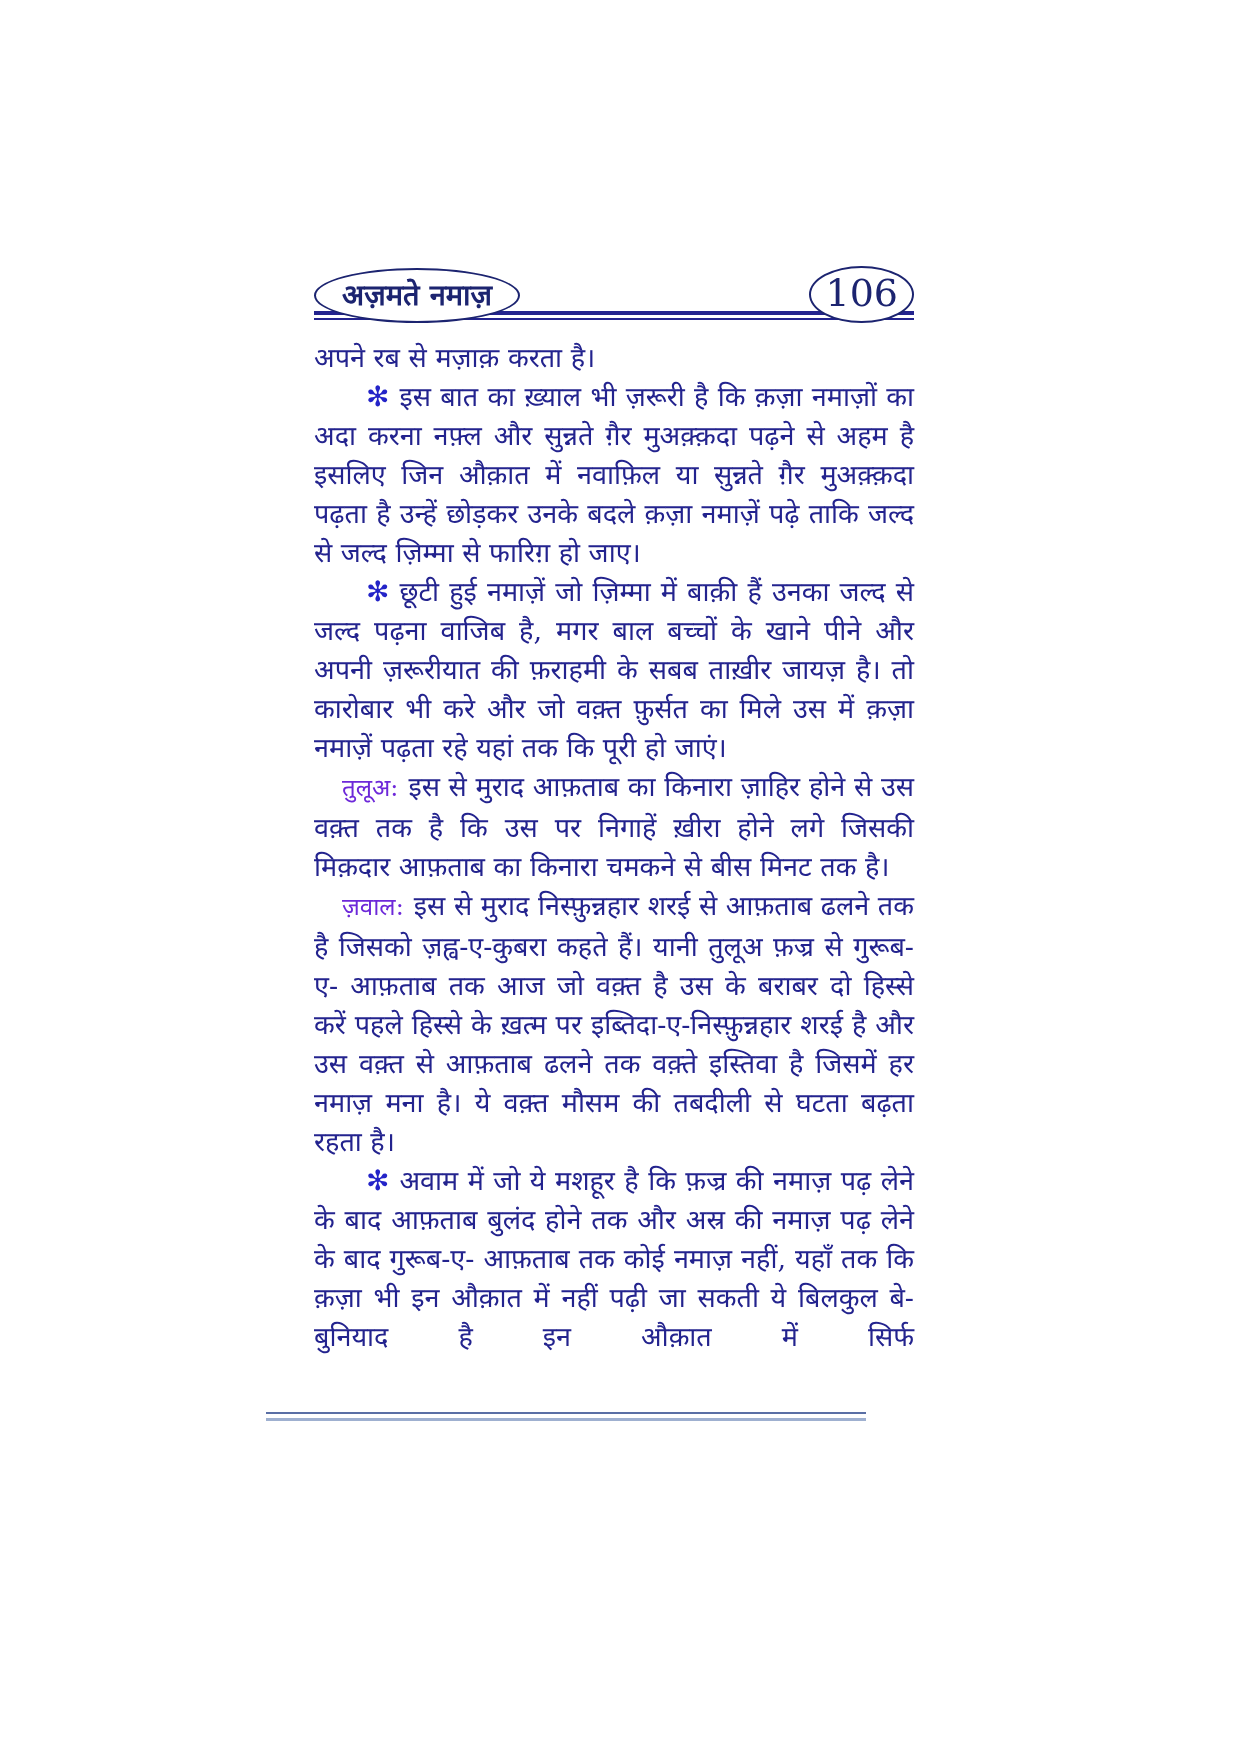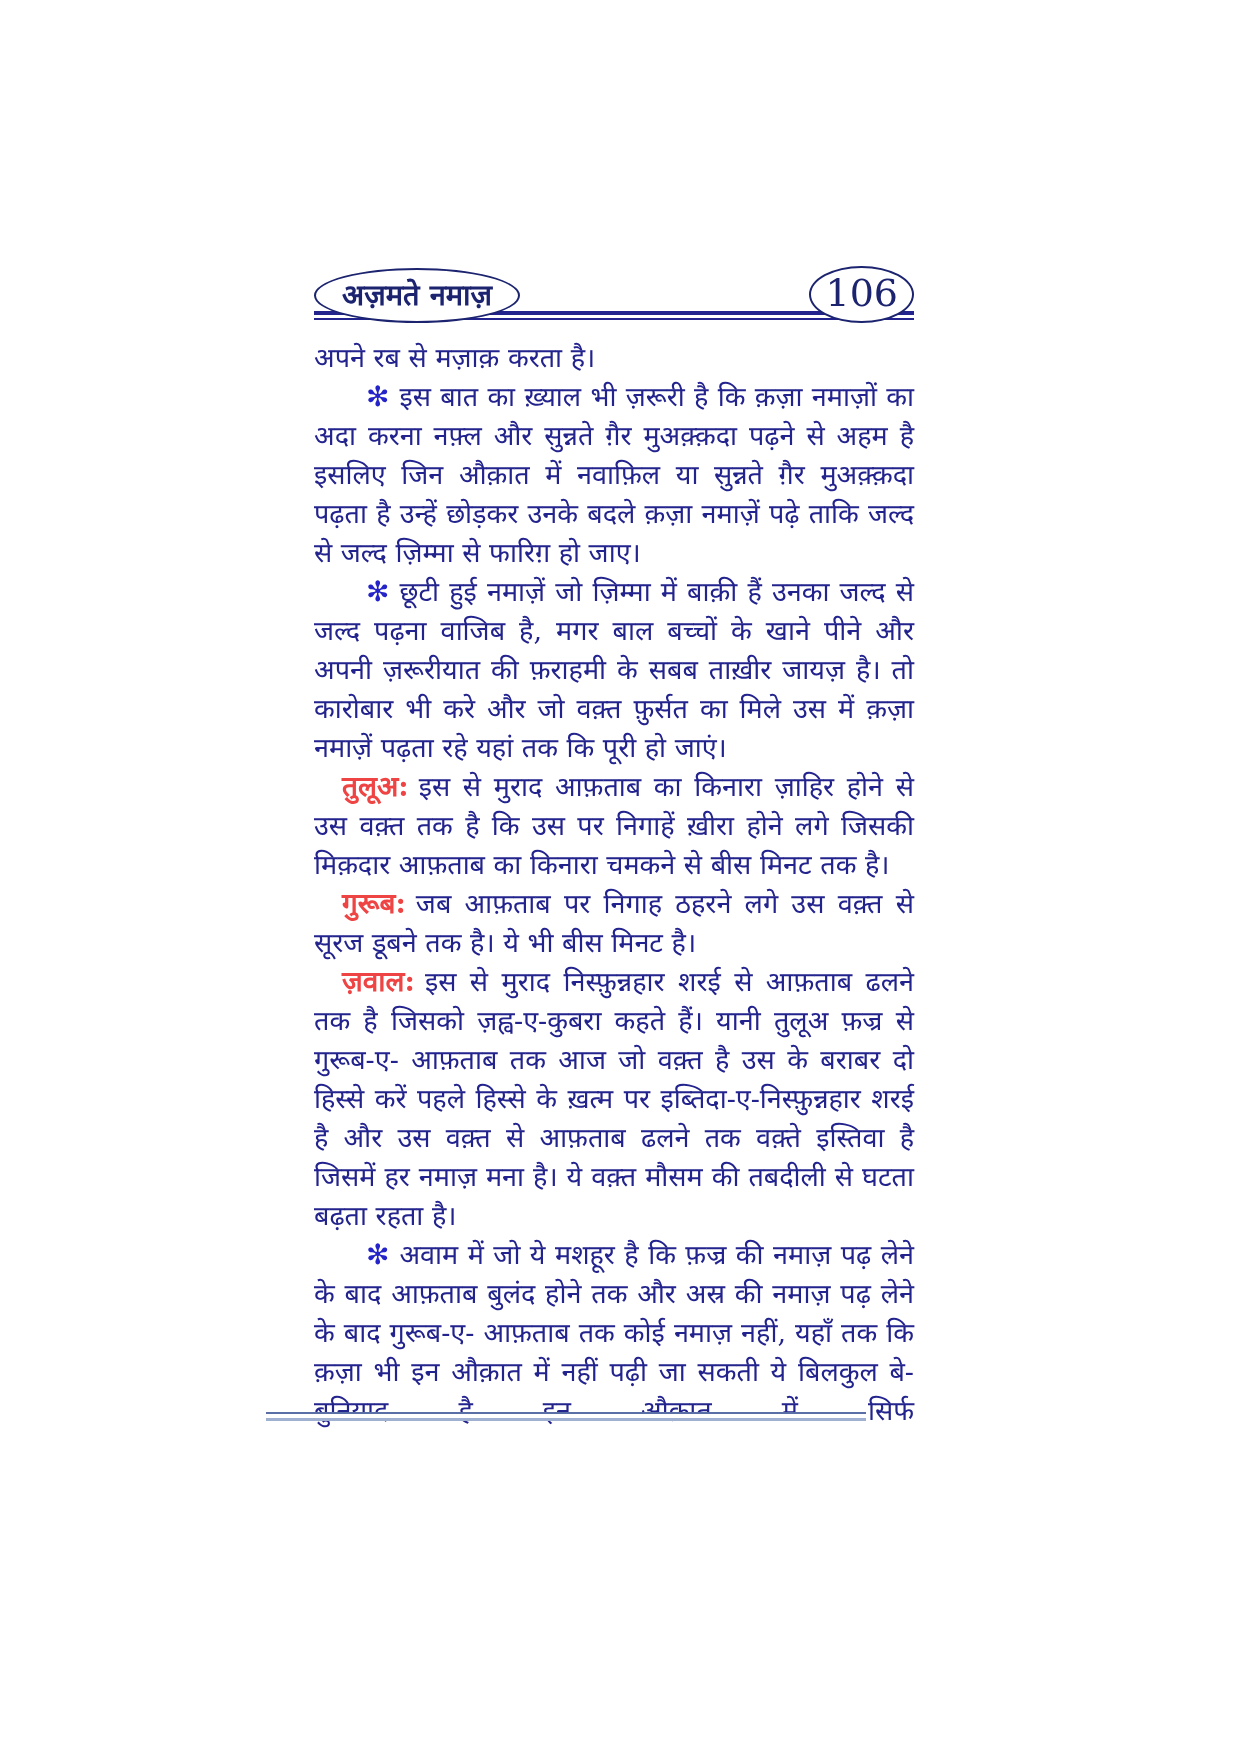--- a/index.html
+++ b/index.html
@@ -64,23 +64,23 @@
   }
   p.para-bullet{ text-indent:52px; }
   p.para-heading{ text-indent:28px; }
   p.continues{ text-align-last:justify; }
   .bullet{
     color:#2424c8;
     font-size:28px;
     padding-right:10px;
   }
   .term{
-    color:#ef4444;
-    font-weight:bold;
-    font-size:28px;
+    color:#6d28d9;
+    font-weight:normal;
+    font-size:24px;
     padding-right:10px;
   }
   .bottom-rule{
     position:absolute;
     left:266px;top:1412px;
     width:600px;
     height:4px;
     border-top:2px solid #5a6fa5;
     border-bottom:3px solid #9fb0d0;
     background:#ffffff;
@@ -96,20 +96,19 @@
       <span class="oval title-oval">अज़मते नमाज़</span>
       <span class="oval page-oval">106</span>
     </div>
     <div class="top-rule"></div>
 
     <div class="body-text" id="body-text">
         <p class="para-plain">अपने रब से मज़ाक़ करता है।</p>
         <p class="para-bullet"><span class="bullet">✻</span>इस बात का ख़्याल भी ज़रूरी है कि क़ज़ा नमाज़ों का अदा करना नफ़्ल और सुन्नते ग़ैर मुअक़्क़दा पढ़ने से अहम है इसलिए जिन औक़ात में नवाफ़िल या सुन्नते ग़ैर मुअक़्क़दा पढ़ता है उन्हें छोड़कर उनके बदले क़ज़ा नमाज़ें पढ़े ताकि जल्द से जल्द ज़िम्मा से फारिग़ हो जाए।</p>
         <p class="para-bullet"><span class="bullet">✻</span>छूटी हुई नमाज़ें जो ज़िम्मा में बाक़ी हैं उनका जल्द से जल्द पढ़ना वाजिब है, मगर बाल बच्चों के खाने पीने और अपनी ज़रूरीयात की फ़राहमी के सबब ताख़ीर जायज़ है। तो कारोबार भी करे और जो वक़्त फ़ुर्सत का मिले उस में क़ज़ा नमाज़ें पढ़ता रहे यहां तक कि पूरी हो जाएं।</p>
         <p class="para-heading"><span class="term">तुलूअ:</span>इस से मुराद आफ़ताब का किनारा ज़ाहिर होने से उस वक़्त तक है कि उस पर निगाहें ख़ीरा होने लगे जिसकी मिक़दार आफ़ताब का किनारा चमकने से बीस मिनट तक है।</p>
-        <p class="para-heading"><span class="term">गुरूब:</span>जब आफ़ताब पर निगाह ठहरने लगे उस वक़्त से सूरज डूबने तक है। ये भी बीस मिनट है।</p>
         <p class="para-heading"><span class="term">ज़वाल:</span>इस से मुराद निस्फ़ुन्नहार शरई से आफ़ताब ढलने तक है जिसको ज़ह्व-ए-कुबरा कहते हैं। यानी तुलूअ फ़ज्र से गुरूब-ए- आफ़ताब तक आज जो वक़्त है उस के बराबर दो हिस्से करें पहले हिस्से के ख़त्म पर इब्तिदा-ए-निस्फ़ुन्नहार शरई है और उस वक़्त से आफ़ताब ढलने तक वक़्ते इस्तिवा है जिसमें हर नमाज़ मना है। ये वक़्त मौसम की तबदीली से घटता बढ़ता रहता है।</p>
         <p class="para-bullet continues"><span class="bullet">✻</span>अवाम में जो ये मशहूर है कि फ़ज्र की नमाज़ पढ़ लेने के बाद आफ़ताब बुलंद होने तक और अस्र की नमाज़ पढ़ लेने के बाद गुरूब-ए- आफ़ताब तक कोई नमाज़ नहीं, यहाँ तक कि क़ज़ा भी इन औक़ात में नहीं पढ़ी जा सकती ये बिलकुल बे-बुनियाद है इन औक़ात में सिर्फ</p>
       </div>
   </div>
 
   <div class="bottom-rule"></div>
 </div>
 
 </body></html>

